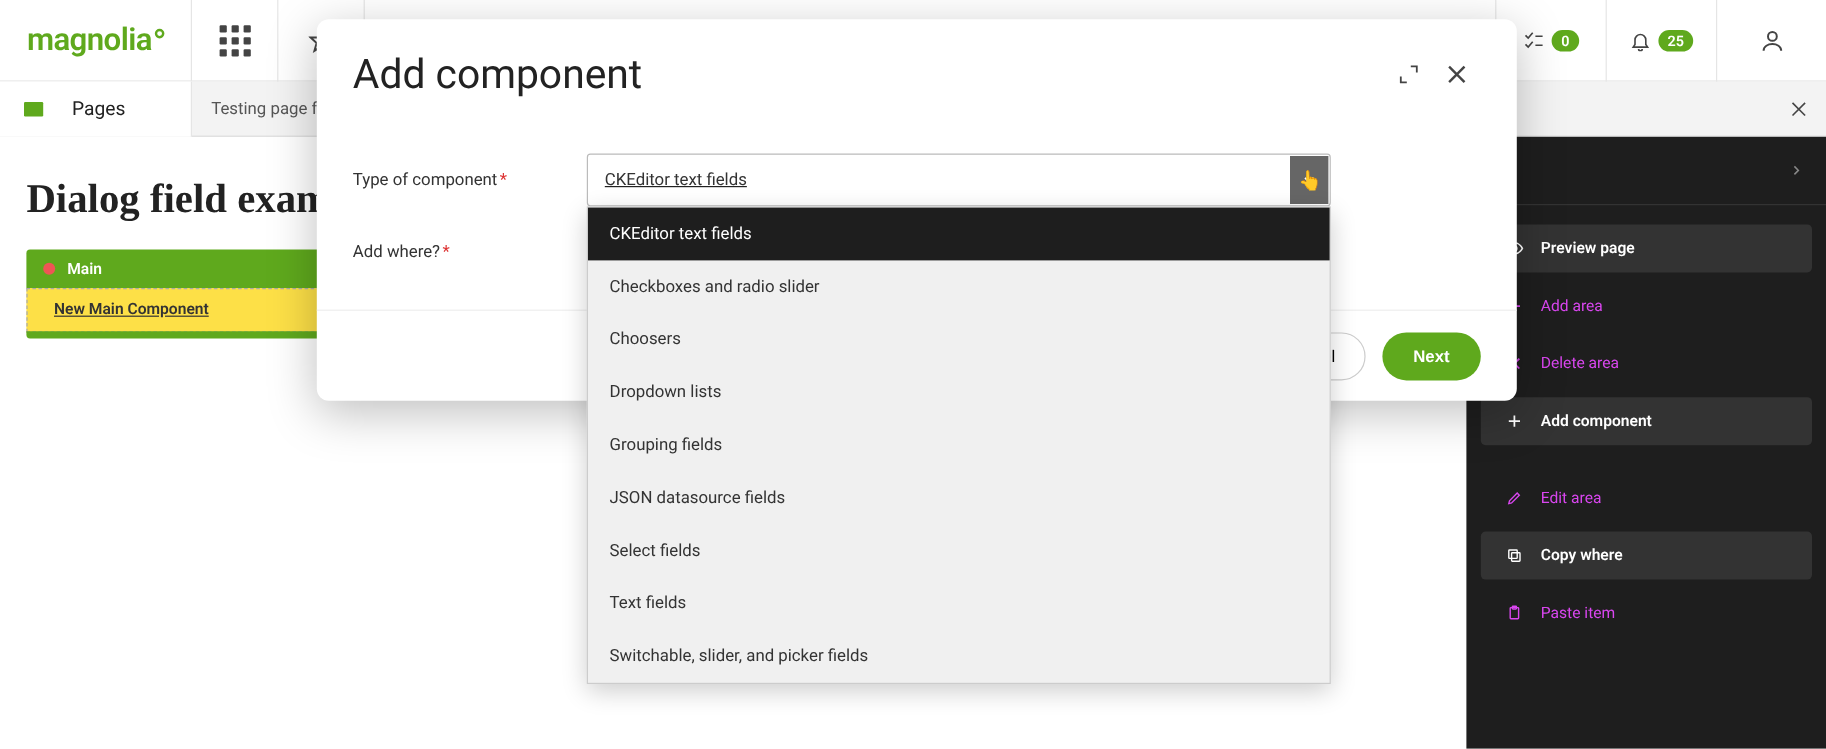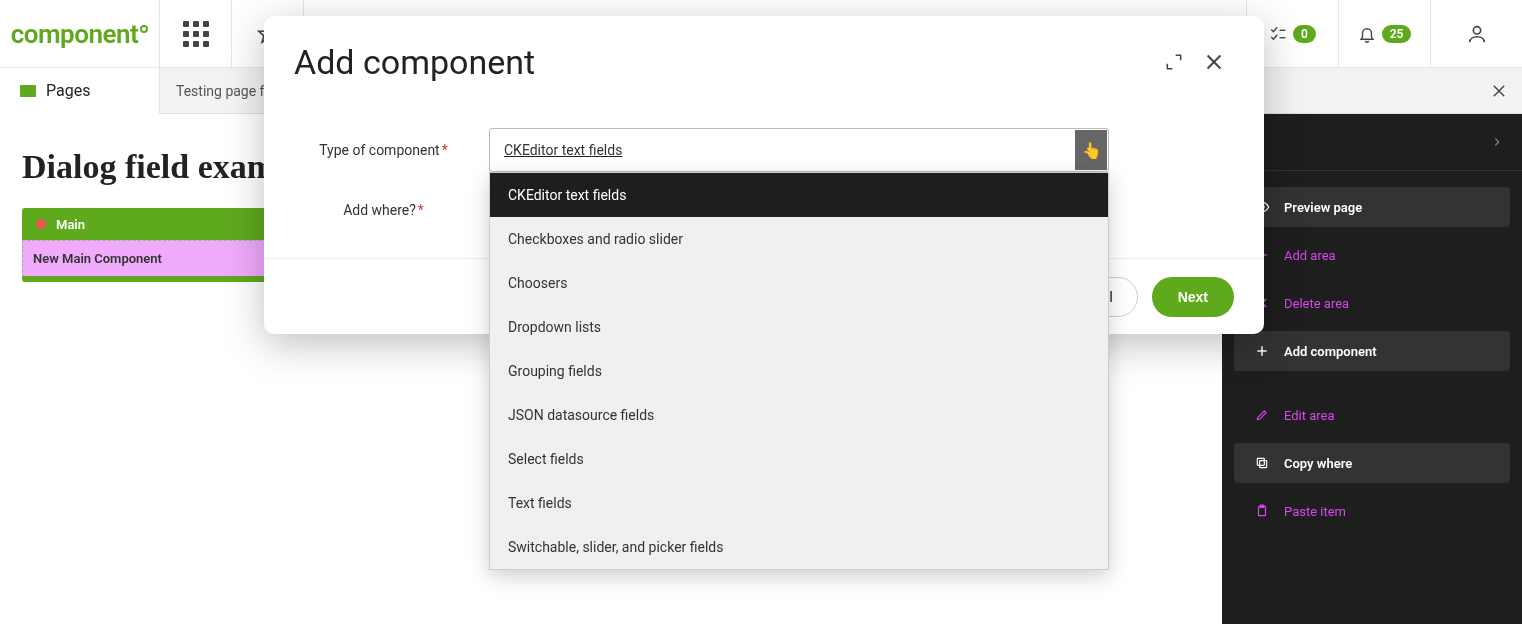--- a/index.html
+++ b/index.html
@@ -14,72 +14,72 @@
   .dot-grid { display:grid; grid-template-columns:repeat(3,6px); grid-template-rows:repeat(3,6px); gap:4px;}
   .dot-grid span { width:6px;height:6px;background:#444;border-radius:1px;}
   .star-cell { width: 72px; height: 68px; display: flex; align-items: center; justify-content: center; border-right: 1px solid #e5e5e5; }
   .fill-cell { flex:1; }
   .tasks-cell, .notif-cell, .user-cell { width: 92px; height: 68px; display: flex; align-items: center; justify-content: center; border-left: 1px solid #e5e5e5; gap:6px;}
   .badge-green { background:#5fa91d; color:#fff; border-radius:10px; padding:2px 8px; font-size:12px; font-weight:600;}
   .icon-svg { stroke:#444; fill:none; stroke-width:1.8; }
 
   
   .crumbbar { height: 46px; background:#f3f3f3; display:flex; align-items:center; border-bottom:1px solid #ddd;}
-  .crumb-pages { width: 160px; height:46px; background:#fff; display:flex; align-items:center; gap:10px; padding-left:20px; border-right:1px solid #e5e5e5;}
+  .crumb-pages { width: 160px; height:46px; background:#fff; display:flex; align-items:center; gap:24px; padding-left:20px; border-right:1px solid #e5e5e5;}
   .crumb-pages .sq { width:16px;height:12px;background:#5fa91d;border-radius:1px;}
   .crumb-text { padding-left: 16px; font-size:14px; color:#555;}
   .crumb-close { margin-left:auto; width:46px;height:46px;display:flex;align-items:center;justify-content:center;}
 
   
   .workspace { position:absolute; top:114px; left:0; right:0; bottom:0; }
   .page-body { padding: 34px 22px; }
   .page-title { font-family: Georgia, "Times New Roman", serif; font-size: 34px; font-weight: bold; margin-bottom:22px;}
   .main-bar { background:#5fa91d; color:#fff; height:32px; display:flex; align-items:center; padding:0 14px; gap:10px; font-size:13px; font-weight:600; border-radius:3px 3px 0 0;}
   .main-bar .diamond { width:10px;height:10px;background:#e55;border-radius:50%;}
-  .new-comp-box { border:1px dashed #aaa; padding:10px 10px; font-size:13px; font-weight:600; color:#333; background:#f0abfc;}
+  .new-comp-box { border:1px dashed #aaa; padding:10px 22px; font-size:13px; font-weight:600; color:#333; background:#fde047;text-decoration:underline;}
   .green-line { height:6px; background:#5fa91d; border-radius:0 0 3px 3px; margin-top:-1px;}
 
   
   .sidepanel { position:absolute; top:114px; right:0; width:300px; bottom:0; background:#1e1e1e; color:#ccc; }
   .sidepanel-header { height:56px; display:flex; align-items:center; padding:0 20px; font-size:20px; color:#fff; justify-content:space-between;}
   .sidepanel-divider { height:1px; background:#333;}
   .sp-item { height:40px; display:flex; align-items:center; padding:0 20px; gap:14px; font-size:13px; margin:0 12px; border-radius:4px;text-align:center;}
   .sp-item.enabled { background:#333; color:#fff; font-weight:600;}
   .sp-item.disabled { color:#d946ef;}
   .sp-gap { height:8px;}
   .sp-section-gap { height:16px;}
   .sp-icon { width:16px; display:flex; justify-content:center; }
 
   
   .modal { position:absolute; top:16px; left:264px; width:1000px; background:#fff; border-radius:10px; box-shadow: 0 10px 40px rgba(0,0,0,0.25); z-index:50; }
   .modal-header { height:92px; display:flex; align-items:center; padding:0 30px; }
   .modal-title { font-size:34px; font-weight:400; color:#222; flex:1;}
   .modal-icon-btn { width:40px;height:40px;display:flex;align-items:center;justify-content:center; cursor:pointer;}
   .modal-body { padding: 20px 30px 10px 30px; }
   .form-row { display:flex; align-items:center; margin-bottom:30px;}
-  .form-label-col { width:195px; text-align:center; padding-right:16px; font-size:14px; color:#333;}
+  .form-label-col { width:195px; text-align:left; padding-right:16px; font-size:14px; color:#333;}
   .req-star { color:#d33; margin-left:2px;}
   .form-input-col { flex:0 0 620px; position:relative;text-decoration:underline;}
   .select-box { height:44px; border:1px solid #bbb; border-radius:3px; display:flex; align-items:center; padding:0 14px; font-size:14px; color:#333; background:#fff; position:relative;}
   .select-arrow { position:absolute; right:1px; top:1px; bottom:1px; width:32px; background:#666; display:flex;align-items:center;justify-content:center;}
   .cursor-hand { position:absolute; right:6px; top:12px; font-size:16px; z-index:2;}
   .dropdown-list { position:absolute; top:44px; left:0; right:0; background:#f0f0f0; border:1px solid #ccc; box-shadow:0 6px 20px rgba(0,0,0,0.2); z-index:60;}
   .dropdown-item { height:44px; display:flex; align-items:center; padding:0 18px; font-size:14px; color:#333; cursor:pointer;}
   .dropdown-item.highlighted { background:#1e1e1e; color:#fff;}
   .modal-footer { height:76px; border-top:1px solid #eee; display:flex; align-items:center; justify-content:flex-end; padding:0 30px; gap:14px;}
   .btn-cancel { height:40px; padding:0 24px; border:1px solid #ccc; border-radius:20px; background:#fff; font-size:14px; cursor:pointer;}
   .btn-next { height:40px; padding:0 26px; border:none; border-radius:20px; background:#5fa91d; color:#fff; font-size:14px; font-weight:600; cursor:pointer;text-align:right;}
 
 </style>
 </head>
 <body>
 
 <div class="topbar">
   <div class="logo-cell">
-    <span class="logo-text"><span>component</span><span class="logo-circle"></span></span>
+    <span class="logo-text"><span>magnolia</span><span class="logo-circle"></span></span>
   </div>
   <div class="apps-cell">
     <div class="dot-grid">
       <span></span>
         <span></span>
         <span></span>
         <span></span>
         <span></span>
         <span></span>
         <span></span>

